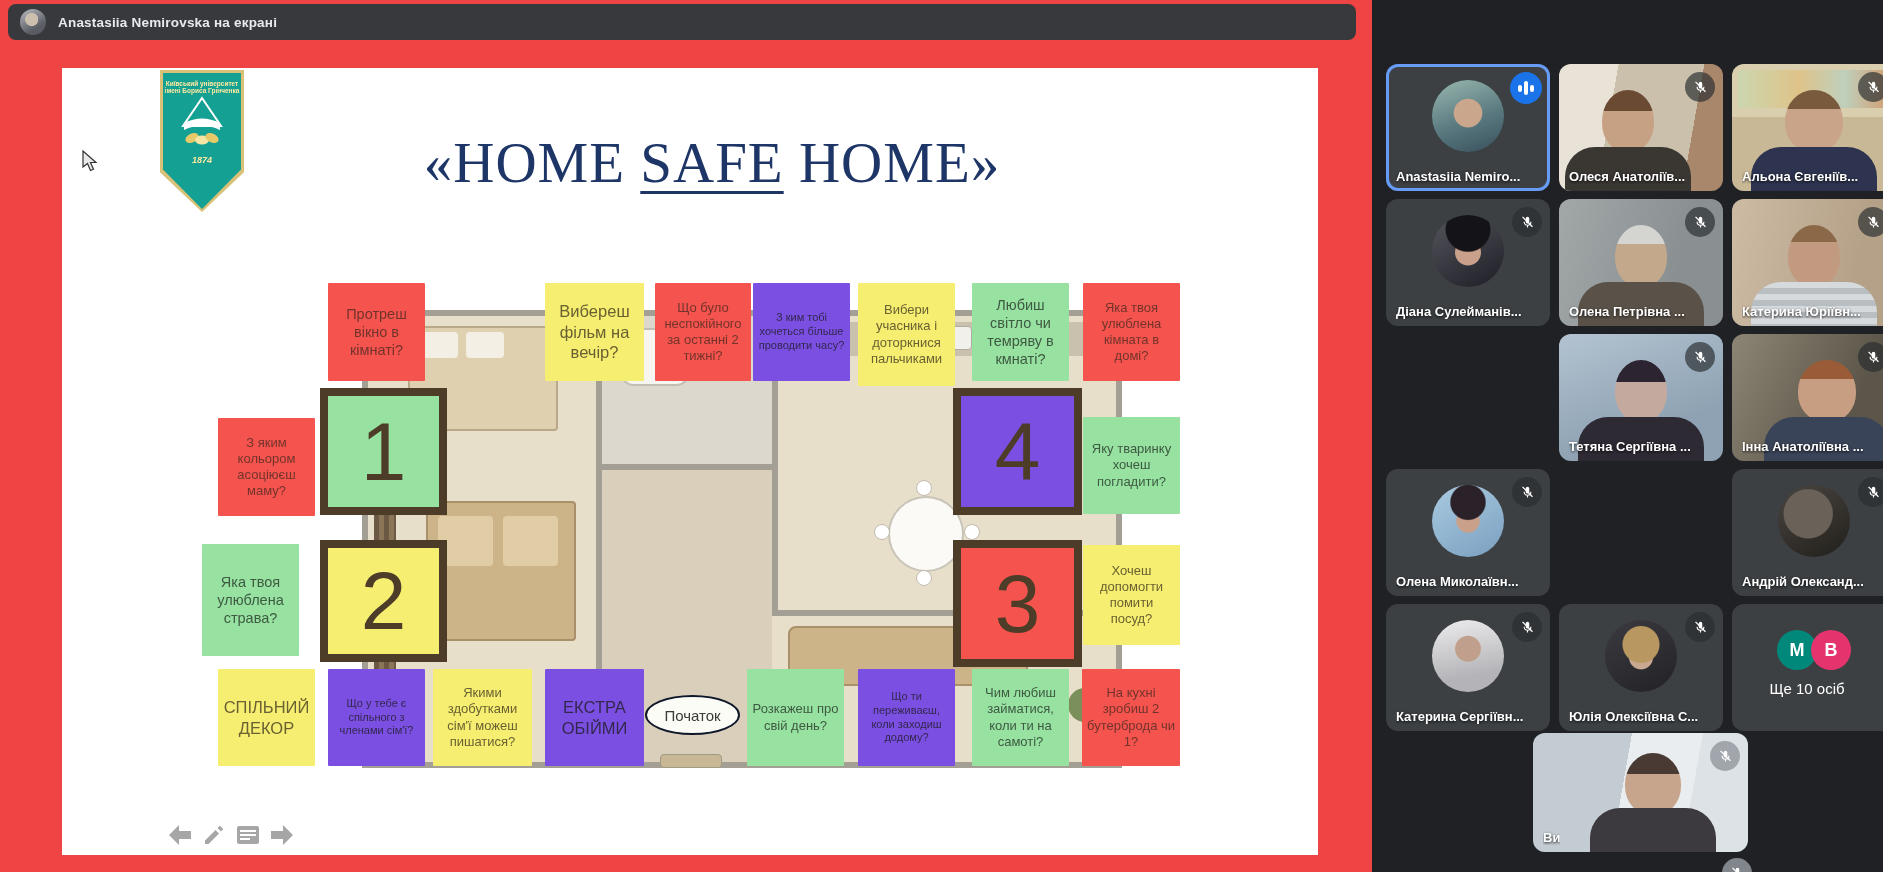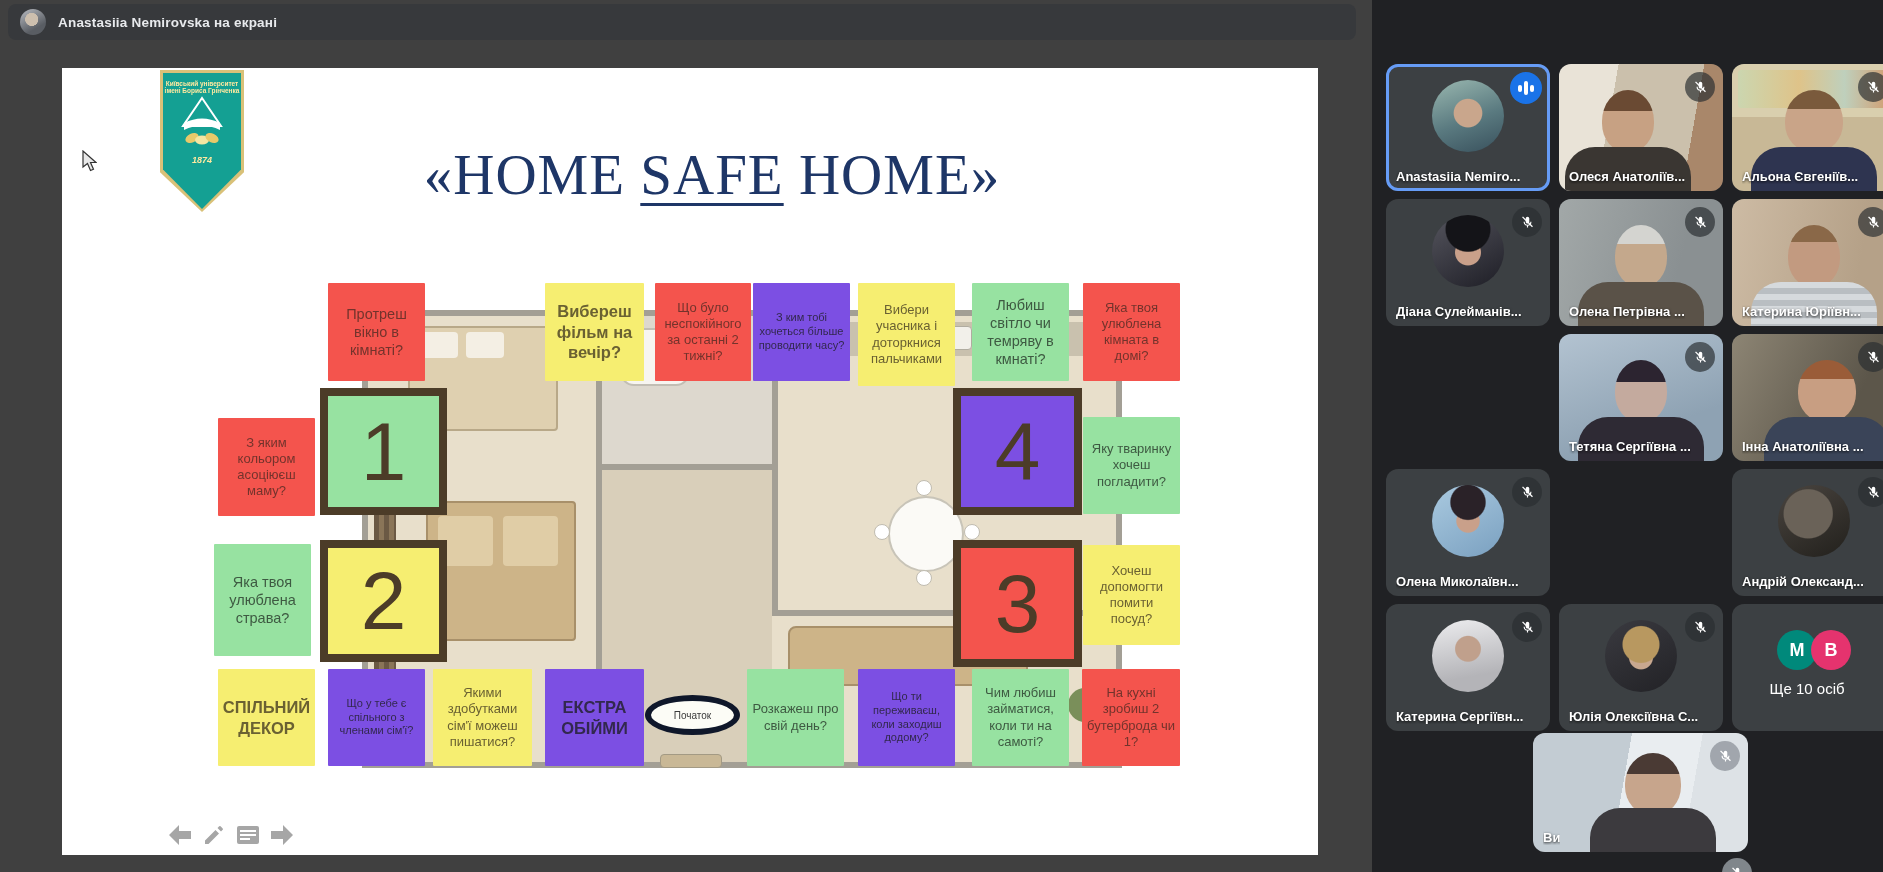--- a/index.html
+++ b/index.html
@@ -1,60 +1,60 @@
 <!DOCTYPE html>
 <html><head>
 <meta charset="utf-8">
 <style>
   * { margin:0; padding:0; box-sizing:border-box; }
   html,body { width:1883px; height:872px; overflow:hidden; background:#202124;
               font-family:"Liberation Sans", sans-serif; position:relative; }
 
   
-  .share { position:absolute; left:0; top:0; width:1372px; height:872px; background:#404040; }
+  .share { position:absolute; left:0; top:0; width:1372px; height:872px; background:#ef4444; }
 
   .topbar { position:absolute; left:8px; top:4px; width:1348px; height:36px; background:#37393c;
             border-radius:8px; display:flex; align-items:center; gap:12px; padding-left:12px; z-index:30; }
   .topbar .tavatar { width:26px; height:26px; border-radius:50%;
             background: radial-gradient(circle at 45% 40%, #cdbfae 0 30%, transparent 32%),
                         linear-gradient(150deg,#b9bcc2,#595d63 70%); }
   .topbar .ttext { color:#e8eaed; font-size:13.5px; font-weight:700; letter-spacing:.2px; }
 
   
   .slide { position:absolute; left:62px; top:68px; width:1256px; height:787px; background:#ffffff; }
 
   .title { position:absolute; left:260px; top:62px; width:780px; text-align:center;
-           font-family:"Liberation Serif", serif; font-size:57px; color:#1e3667; letter-spacing:1px;margin-top:12px; }
+           font-family:"Liberation Serif", serif; font-size:57px; color:#1e3667; letter-spacing:1px; }
   .title .und { text-decoration:underline; text-decoration-thickness:3px; text-underline-offset:9px; }
 
   
   .logo { position:absolute; left:98px; top:2px; width:84px; height:142px;
           background:#d9c178; clip-path:polygon(0 0,100% 0,100% 72%,50% 100%,0 72%); z-index:5; }
   .logo .inner { position:absolute; left:3px; top:3px; right:3px; bottom:3px; background:#14a093;
           clip-path:polygon(0 0,100% 0,100% 71%,50% 100%,0 71%); text-align:center; color:#ffe9a0; }
   .logo .l1 { font-size:6.5px; margin-top:7px; font-weight:700; }
   .logo .l2 { font-size:6.5px; font-weight:700; }
   .logo .yr { font-size:9px; margin-top:1px; font-weight:700;font-style:italic; }
 
   
   .tile { position:absolute; display:flex; align-items:center; justify-content:center; text-align:center;
           font-size:13px; line-height:1.25; padding:3px 5px; font-weight:500; z-index:4; border-radius:1px; }
   .c-purple { background:#7c4fe3; color:#32284e; }
   .c-red    { background:#f4544d; color:#73332c; }
   .c-green  { background:#97e2a1; color:#3e5a42; }
   .c-yellow { background:#f6ee71; color:#6a6132; }
-  .t-lg { font-size:16.5px; font-weight:700; }
+  .t-lg { font-size:16.5px; font-weight:400; }
   .t-md2 { font-size:14.5px; }
   .t-sm { font-size:11px; }
 
   .sq { position:absolute; border:8px solid #4c3c28; display:flex; align-items:center; justify-content:center;
         font-size:82px; color:#4c3c28; z-index:4; }
 
-  .start { position:absolute; background:#fcfcf6; border:6px solid #0f172a; border-radius:50%;
-           display:flex; align-items:center; justify-content:center; font-size:10px; color:#3a3a3a; z-index:6; }
+  .start { position:absolute; background:#fcfcf6; border:2px solid #0f172a; border-radius:50%;
+           display:flex; align-items:center; justify-content:center; font-size:15px; color:#3a3a3a; z-index:6; }
 
   
   .plan { position:absolute; left:300px; top:242px; width:760px; height:458px; background:#e8dfcb;
           border:6px solid #a39f95; z-index:1; }
   .plan .wall { position:absolute; background:#a39f95; }
   .plan .room { position:absolute; }
   .fur { position:absolute; border-radius:4px; }
 
   
   .nav { position:absolute; left:106px; top:755px; display:flex; gap:10px; align-items:center; z-index:5; }
@@ -149,21 +149,21 @@
 
     <div class="tile t-md2 c-red" style="left:266px;top:215px;width:97px;height:98px">Протреш вікно в кімнаті?</div>
     <div class="tile t-lg c-yellow" style="left:483px;top:215px;width:99px;height:98px">Вибереш фільм на вечір?</div>
     <div class="tile c-red" style="left:593px;top:215px;width:96px;height:98px">Що було неспокійного за останні 2 тижні?</div>
     <div class="tile t-sm c-purple" style="left:691px;top:215px;width:97px;height:98px">З ким тобі хочеться більше проводити часу?</div>
     <div class="tile c-yellow" style="left:796px;top:215px;width:97px;height:103px">Вибери учасника і доторкнися пальчиками</div>
     <div class="tile t-md2 c-green" style="left:910px;top:215px;width:97px;height:98px">Любиш світло чи темряву в кмнаті?</div>
     <div class="tile c-red" style="left:1021px;top:215px;width:97px;height:98px">Яка твоя улюблена кімната в домі?</div>
 
     <div class="tile c-red" style="left:156px;top:350px;width:97px;height:98px">З яким кольором асоціюєш маму?</div>
-    <div class="tile t-md2 c-green" style="left:152px;top:476px;width:97px;height:112px">Яка твоя улюблена страва?</div>
+    <div class="tile t-md2 c-green" style="left:140px;top:476px;width:97px;height:112px">Яка твоя улюблена страва?</div>
 
     <div class="tile c-green" style="left:1021px;top:349px;width:97px;height:97px">Яку тваринку хочеш погладити?</div>
     <div class="tile c-yellow" style="left:1021px;top:477px;width:97px;height:100px">Хочеш допомогти помити посуд?</div>
 
     <div class="sq c-green" style="left:258px;top:320px;width:127px;height:127px">1</div>
     <div class="sq c-yellow" style="left:258px;top:472px;width:127px;height:122px">2</div>
     <div class="sq c-purple" style="left:891px;top:320px;width:129px;height:127px">4</div>
     <div class="sq c-red" style="left:891px;top:472px;width:129px;height:127px">3</div>
 
     <div class="tile t-lg c-yellow" style="left:156px;top:601px;width:97px;height:97px">СПІЛЬНИЙ ДЕКОР</div>

